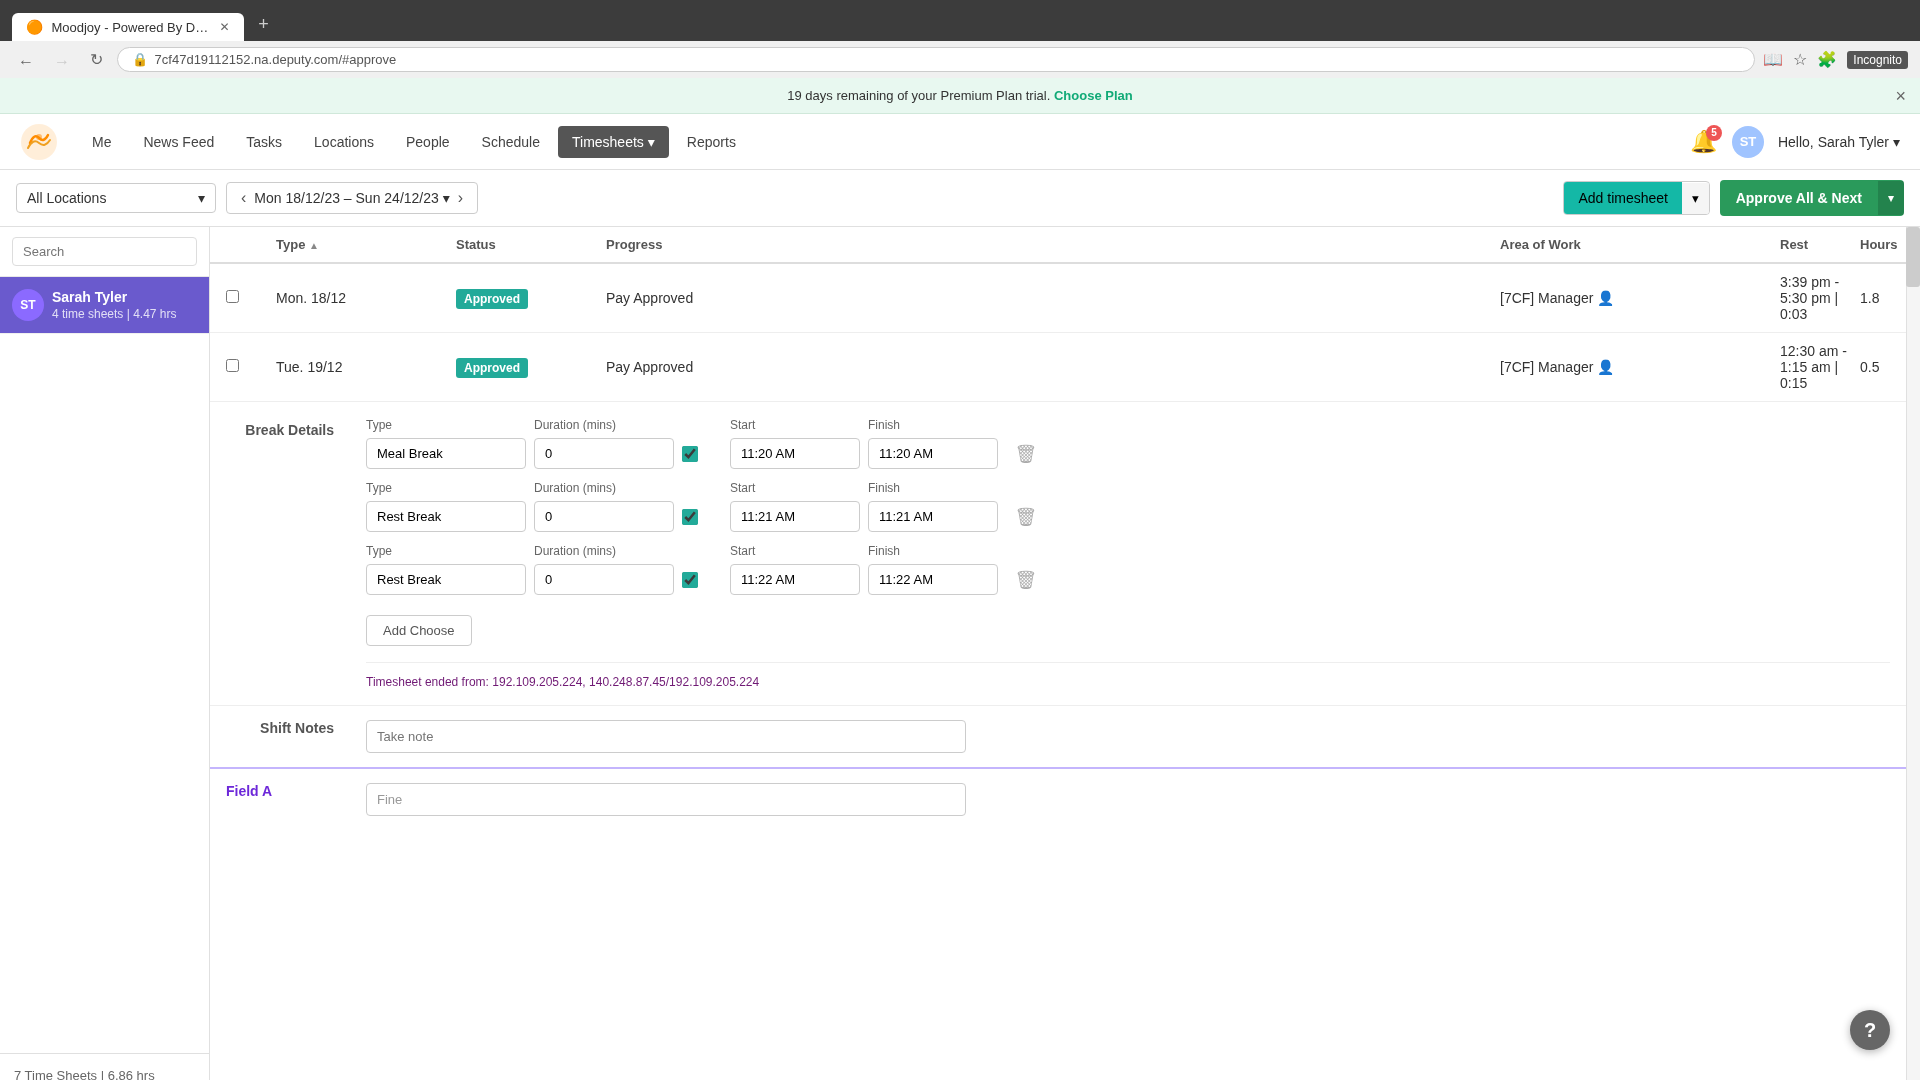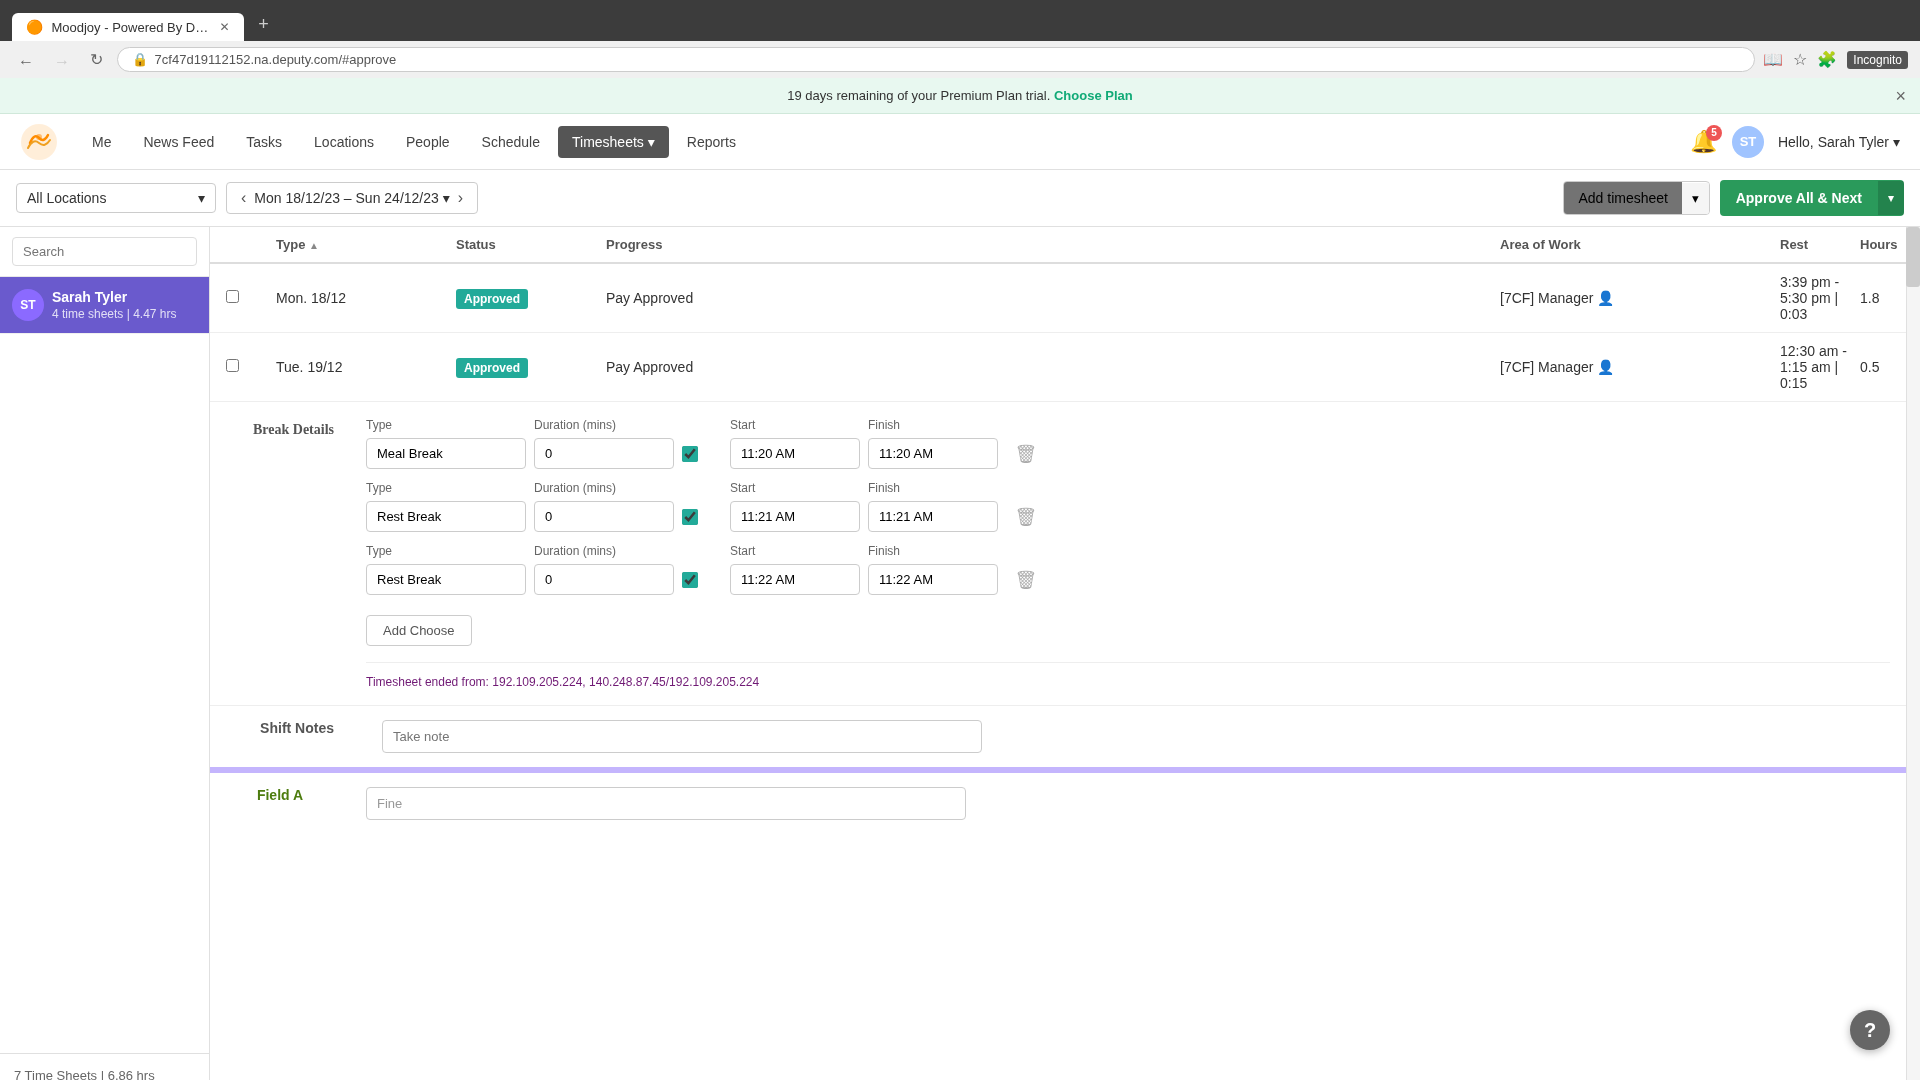--- a/index.html
+++ b/index.html
@@ -39,21 +39,21 @@
     .notif-badge { position: absolute; top: -4px; right: -4px; background: #e55; color: #fff; border-radius: 50%; font-size: 10px; width: 16px; height: 16px; display: flex; align-items: center; justify-content: center; font-weight: bold; }
     .user-avatar { width: 32px; height: 32px; border-radius: 50%; background: #a0c4ff; display: flex; align-items: center; justify-content: center; font-size: 13px; font-weight: bold; color: #fff; }
     .user-greeting { font-size: 14px; color: #333; display: flex; align-items: center; gap: 4px; cursor: pointer; }
 
     
     .toolbar { display: flex; align-items: center; padding: 10px 16px; gap: 10px; border-bottom: 1px solid #e0e0e0; background: #fff; }
     .location-select { display: flex; align-items: center; gap: 6px; border: 1px solid #ccc; border-radius: 4px; padding: 6px 10px; font-size: 14px; cursor: pointer; background: #fff; min-width: 200px; }
     .date-nav { display: flex; align-items: center; gap: 4px; border: 1px solid #ccc; border-radius: 4px; padding: 6px 10px; font-size: 14px; background: #fff; cursor: pointer; }
     .date-nav .arrow { background: none; border: none; cursor: pointer; color: #555; font-size: 16px; padding: 0 4px; }
     .add-timesheet-btn { margin-left: auto; display: flex; align-items: center; border: 1px solid #ccc; border-radius: 4px; overflow: hidden; }
-    .add-timesheet-main { padding: 8px 14px; font-size: 14px; cursor: pointer; background: #737373; border: none; }
+    .add-timesheet-main { padding: 8px 14px; font-size: 14px; cursor: pointer; background: #14b8a6; border: none; }
     .add-timesheet-arrow { padding: 8px 10px; background: #f5f5f5; border-left: 1px solid #ccc; border: none; cursor: pointer; }
     .approve-all-btn { display: flex; align-items: center; background: #2a9a5b; color: #fff; border: none; border-radius: 4px; overflow: hidden; cursor: pointer; }
     .approve-all-main { padding: 10px 16px; font-size: 14px; font-weight: 600; cursor: pointer; background: none; border: none; color: #fff; }
     .approve-all-arrow { padding: 10px 10px; background: rgba(0,0,0,0.15); border-left: 1px solid rgba(255,255,255,0.3); border: none; color: #fff; cursor: pointer; font-size: 12px; }
 
     
     .content { display: flex; height: calc(1080px - 56px - 44px - 56px - 54px); }
 
     
     .sidebar { width: 210px; border-right: 1px solid #e0e0e0; background: #fff; display: flex; flex-direction: column; }
@@ -240,21 +240,21 @@
         <span>
           <span class="status-badge">Approved</span>
         </span>
         <span>Pay Approved</span>
         <span>[7CF] Manager 👤</span>
         <span>12:30 am - 1:15 am | 0:15</span>
         <span>0.5</span>
       </div>
 
       <div style="display:flex; border-bottom:1px solid #eee;">
-        <div style="width:140px; padding:16px 16px; font-size:14px; font-weight:600; color:#555; text-align:right; flex-shrink:0; padding-top:20px;font-family:Liberation Serif, serif;">Break Details</div>
+        <div style="width:140px; padding:16px 16px; font-size:14px; font-weight:600; color:#555; text-align:right; flex-shrink:0; padding-top:20px;">Break Details</div>
 
         <div style="flex:1; padding:16px;">
 
           
           <div style="display:grid; grid-template-columns:160px 140px 40px 130px 130px 40px; gap:8px; margin-bottom:6px;">
             <div style="font-size:12px; color:#666; font-weight:500;">Type</div>
             <div style="font-size:12px; color:#666; font-weight:500;">Duration (mins)</div>
             <div></div>
             <div style="font-size:12px; color:#666; font-weight:500;">Start</div>
             <div style="font-size:12px; color:#666; font-weight:500;">Finish</div>
@@ -312,29 +312,29 @@
           </div>
 
           
           <button class="add-break-btn">Add Choose</button>
 
           
           <div class="timesheet-info">Timesheet ended from: 192.109.205.224, 140.248.87.45/192.109.205.224</div>
         </div>
       </div>
 
-      <div style="display:flex; border-bottom:6px solid #c4b5fd; padding:14px 0;gap:16px;">
+      <div style="display:flex; border-bottom:2px solid #c4b5fd; padding:14px 0;">
         <div style="width:140px; padding:0 16px; font-size:14px; font-weight:600; color:#555; text-align:right; flex-shrink:0;">Shift Notes</div>
         <div style="flex:1; padding:0 16px;">
           <input class="notes-input" style="width: 600px;" placeholder="Take note">
         </div>
       </div>
 
       <div style="display:flex; padding:14px 0;">
-        <div style="width:140px; padding:0 16px; font-size:14px; font-weight:600; color:#4d7c0f; text-align:center; flex-shrink:0;">Field A</div>
+        <div style="width:140px; padding:0 16px; font-size:14px; font-weight:600; color:#6d28d9; text-align:left; flex-shrink:0;">Field A</div>
         <div style="flex:1; padding:0 16px;">
           <input class="notes-input" style="width: 600px;" value="Fine">
         </div>
       </div>
 
     </div>
 
     <div style="width:14px; background:#f5f5f5; border-left:1px solid #e0e0e0; position:relative;">
       <div style="position:absolute; top:0; right:0; width:14px; height:60px; background:#ccc; border-radius:3px;"></div>
     </div>

